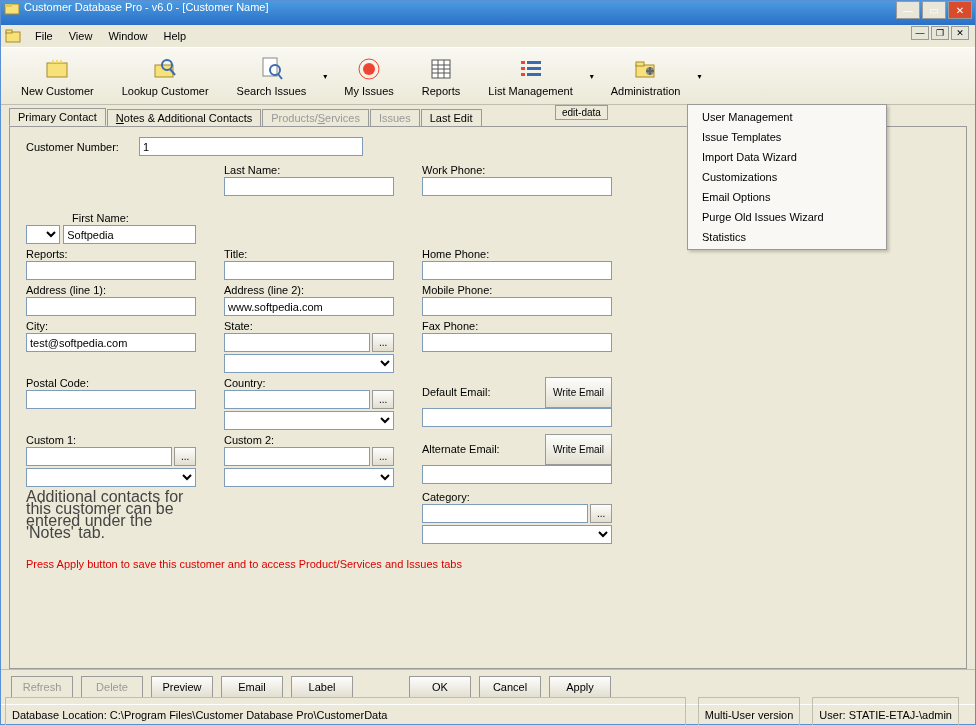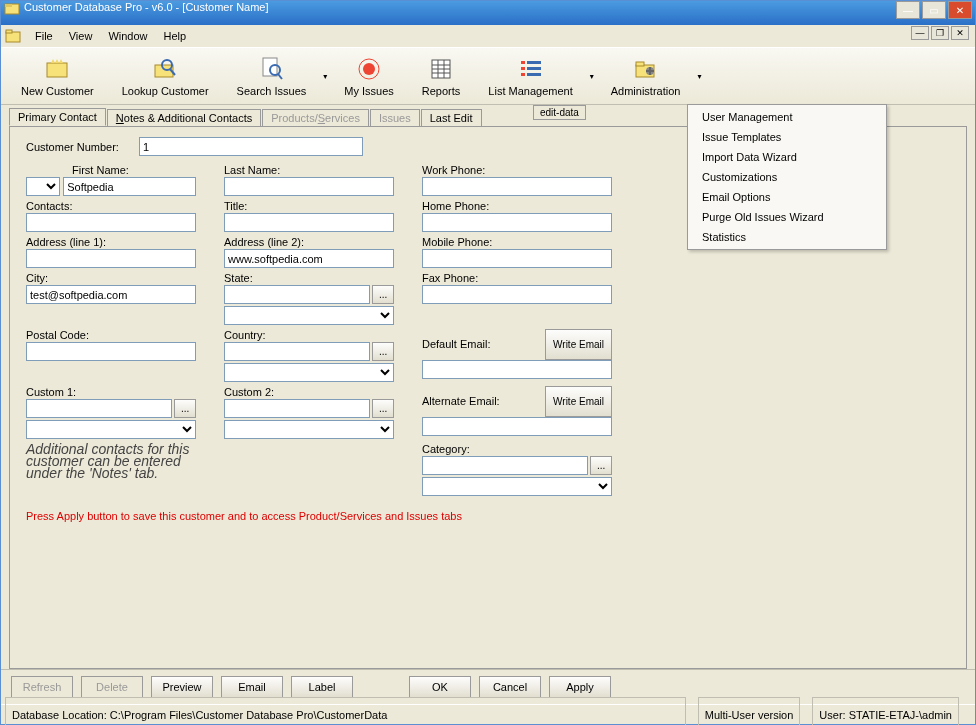--- a/index.html
+++ b/index.html
@@ -18,34 +18,34 @@
 .subwin .sw { width: 18px; height: 14px; border: 1px solid #9a9a9a; background: #e8e6d8; font-size: 9px; display: flex; align-items: center; justify-content: center; cursor: pointer; }
 .toolbar { height: 58px; background: linear-gradient(to bottom, #f9f8f2, #ece9d8); border-top: 1px solid #fff; border-bottom: 1px solid #c0beb0; display: flex; align-items: stretch; padding-left: 6px; }
 .tbitem { display: flex; flex-direction: column; align-items: center; justify-content: center; padding: 2px 14px; cursor: pointer; position: relative; }
 .tbitem .tbicon { width: 28px; height: 28px; }
 .tbitem .tblbl { margin-top: 2px; }
 .tbdrop { width: 10px; display: flex; align-items: center; justify-content: center; font-size: 8px; cursor: pointer; }
 .tabsrow { display: flex; align-items: flex-end; padding: 3px 0 0 8px; position: relative; }
 .tab { border: 1px solid #9a9a9a; border-bottom: none; padding: 2px 8px; margin-right: 1px; background: #ece9d8; cursor: pointer; }
 .tab.active { background: #ece9d8; border-bottom: 1px solid #ece9d8; position: relative; z-index: 2; }
 .tab.disabled { color: #999; }
-.edit-tag { position: absolute; left: 532px; top: 0; border: 1px solid #9a9a9a; padding: 1px 6px; font-size: 10px; background: #ece9d8; }
+.edit-tag { position: absolute; left: 554px; top: 0; border: 1px solid #9a9a9a; padding: 1px 6px; font-size: 10px; background: #ece9d8; }
 .content { flex: 1; border: 1px solid #9a9a9a; margin: 0 8px; background: #ece9d8; overflow: hidden; padding: 10px 16px; position: relative; }
 .form-grid { display: grid; grid-template-columns: 170px 170px 190px; column-gap: 28px; row-gap: 4px; }
 .fld { display: flex; flex-direction: column; }
 .fld label { margin-bottom: 1px; }
 .fld .row { display: flex; align-items: center; gap: 2px; }
 input[type=text], select { border: 1px solid #7f9db9; background: #fff; height: 19px; padding: 1px 3px; width: 100%; }
 .smbtn { height: 19px; min-width: 22px; border: 1px solid #9a9a9a; background: linear-gradient(#fdfdfc,#e2dfd0); font-size: 10px; cursor: pointer; }
 .writebtn { height: 31px; padding: 0 7px; border: 1px solid #9a9a9a; background: linear-gradient(#fdfdfc,#e2dfd0); font-size: 10px; cursor: pointer; }
 .custnum { display: flex; align-items: center; gap: 20px; margin-bottom: 8px; }
 .custnum input { width: 224px; }
 .salut { display: flex; align-items: flex-end; gap: 3px; }
 .salut select { width: 42px; }
-.note { font-size: 14px; color: #444; line-height: 12px; font-style: italic; }
+.note { font-size: 16px; color: #444; line-height: 12px; }
 .redmsg { color: #d00; margin-top: 14px; }
 .btnbar { display: flex; gap: 8px; padding: 6px 10px; border-top: 1px solid #c0beb0; }
 .btn { width: 62px; height: 22px; border: 1px solid #9a9a9a; background: linear-gradient(#fdfdfc,#e2dfd0); cursor: pointer; }
 .btn.disabled { color: #999; background: #ece9d8; }
 .btnbar .spacer { width: 40px; }
 .statusbar { height: 20px; border-top: 1px solid #fff; display: flex; align-items: center; padding: 0 4px; }
 .statusbar .cell { border: 1px solid #c0beb0; padding: 1px 6px; height: 36px; display: flex; align-items: center; margin-right: 12px; }
 .statusbar .grow { flex: 1; }
 .dropdown-menu { position: absolute; left: 686px; top: 103px; width: 200px; background: #f9f8f4; border: 1px solid #9a9a9a; padding: 2px 0; z-index: 100; box-shadow: 2px 2px 3px rgba(0,0,0,0.2); }
 .dropdown-menu .dmi { padding: 4px 14px; cursor: pointer; }
@@ -168,37 +168,37 @@
   </div>
 
   <div class="content">
     <div class="custnum">
       <label>Customer Number:</label>
       <input type="text" value="1" style="">
     </div>
 
     <div class="form-grid">
       <div class="fld">
-        <label style="padding-left:46px;">First Name:</label>
+        <label style="padding-left:46px;margin-top:48px;">First Name:</label>
         <div class="salut">
           <select><option></option></select>
           <input type="text" value="Softpedia" style="">
         </div>
       </div>
       <div class="fld">
           <label>Last Name:</label>
           <input type="text" style="">
         </div>
       <div class="fld">
           <label>Work Phone:</label>
           <input type="text" style="">
         </div>
 
       <div class="fld">
-          <label>Contacts:</label>
+          <label>Reports:</label>
           <input type="text" style="">
         </div>
       <div class="fld">
           <label>Title:</label>
           <input type="text" style="">
         </div>
       <div class="fld">
           <label>Home Phone:</label>
           <input type="text" style="">
         </div>

